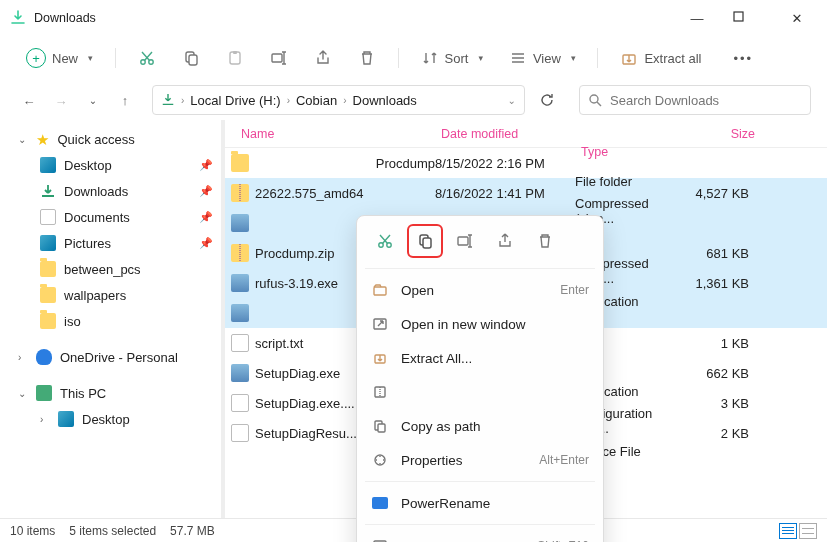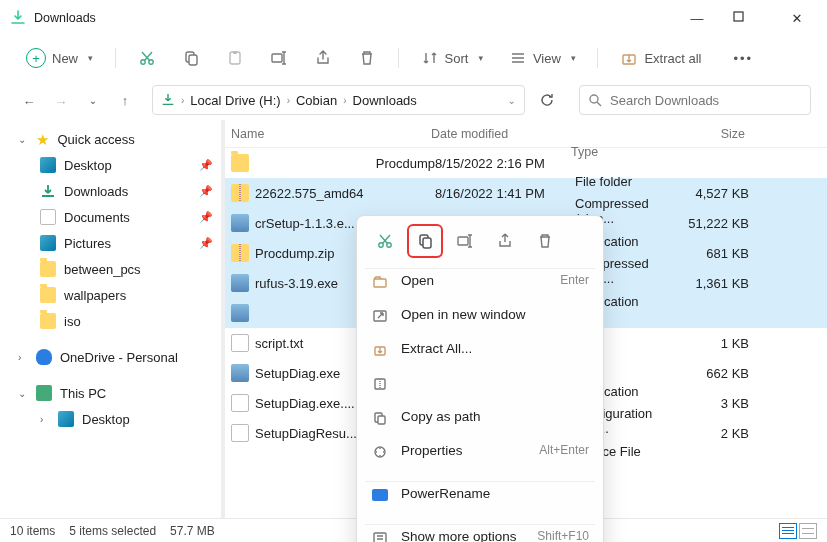--- a/index.html
+++ b/index.html
@@ -39,21 +39,21 @@
 .sb-item.indent { padding-left: 36px; }
 .sb-chev { width: 10px; color: #666; font-size: 10px; }
 .sb-icon { width: 16px; height: 16px; }
 .pin { margin-left: auto; color: #bbb; font-size: 11px; }
 .sb-splitter { position: absolute; right: 0; top: 0; width: 4px; height: 100%; background: #eee; cursor: ew-resize; }
 
 .content { flex: 1; position: relative; overflow: hidden; }
 .colgrip { position: absolute; top: -10px; left: 50%; transform: translateX(-50%); font-size: 10px; color: #888; }
 
 
-.listhdr { display: flex; height: 28px; align-items: center; font-size: 12.5px; color: #737373; border-bottom: 1px solid #eee; padding-left: 6px; }
+.listhdr { display: flex; height: 28px; align-items: center; font-size: 12.5px; color: #ec4899; border-bottom: 1px solid #eee; padding-left: 16px; }
 .col-name { width: 200px; }
 .col-date { width: 140px; }
 .col-type { width: 110px; margin-top: 36px; }
 .col-size { width: 80px; text-align: right; padding-right: 16px; }
 
 .row { display: flex; height: 30px; align-items: center; padding-left: 6px; font-size: 13px; }
 .row .ricon { width: 18px; height: 18px; margin-right: 6px; }
 .row.sel { background: #d6eefc; }
 
 
@@ -63,21 +63,21 @@
 .status .viewicons div.inactive { border-color: #aaa; }
 .status .viewicons div span { height: 1px; background: #0078d4; }
 .status .viewicons div.inactive span { background: #aaa; }
 
 
 .ctxmenu { position: absolute; left: 356px; top: 215px; width: 248px; background: #fefefe; border: 1px solid #ddd; border-radius: 8px; box-shadow: 0 8px 24px rgba(0,0,0,.15); padding: 6px; z-index: 10; font-size: 13.5px; }
 .ctx-iconrow { display: flex; gap: 4px; padding: 2px 4px 6px; }
 .ctx-iconrow .cib { width: 36px; height: 34px; display: flex; align-items: center; justify-content: center; border-radius: 6px; cursor: pointer; }
 .ctx-iconrow .cib.highlight { border: 2.5px solid #e33; }
 .ctx-sep { height: 1px; background: #eee; margin: 4px 2px; }
-.ctx-item { display: flex; gap: 12px; height: 34px; padding: 0 8px; border-radius: 4px; cursor: pointer; }
+.ctx-item { display: flex; align-items: center; gap: 12px; height: 34px; padding: 0 8px; border-radius: 4px; cursor: pointer; }
 .ctx-item .ci { width: 18px; height: 18px; display: flex; align-items: center; justify-content: center; color: #555; }
 .ctx-item .hint { margin-left: auto; font-size: 12px; color: #888; }
 
 
 .folder { background: #ffd76a; border-radius: 2px; position: relative; }
 .folder::before { content: ""; position: absolute; top: -3px; left: 0; width: 7px; height: 3px; background: #ffd76a; border-radius: 1px 1px 0 0; }
 .zip { background: #ffd76a; border-radius: 2px; position: relative; }
 .zip::after { content: ""; position: absolute; left: 45%; top: 0; bottom: 0; width: 2px; background: repeating-linear-gradient(#b88, #b88 1px, transparent 1px, transparent 2px); }
 .file { background: #fff; border: 1px solid #bbb; border-radius: 2px; }
 .app { background: linear-gradient(#8bd, #58b); border-radius: 2px; }
@@ -311,21 +311,20 @@
         </div>
         <div class="row sel">
           <span class="ricon zip"></span>
           <div class="col-name" style="width: 180px;">22622.575_amd64</div>
           <div class="col-date">8/16/2022 1:41 PM</div>
           <div class="col-type">Compressed (zipp...</div>
           <div class="col-size">4,527 KB</div>
         </div>
         <div class="row sel">
           <span class="ricon app"></span>
-          <div class="col-name" style="width: 180px;">crSetup-1.1.3.e...</div>
           <div class="col-date"></div>
           <div class="col-type">Application</div>
           <div class="col-size">51,222 KB</div>
         </div>
         <div class="row sel">
           <span class="ricon zip"></span>
           <div class="col-name" style="width: 180px;">Procdump.zip</div>
           <div class="col-date"></div>
           <div class="col-type">Compressed (zipp...</div>
           <div class="col-size">681 KB</div>

